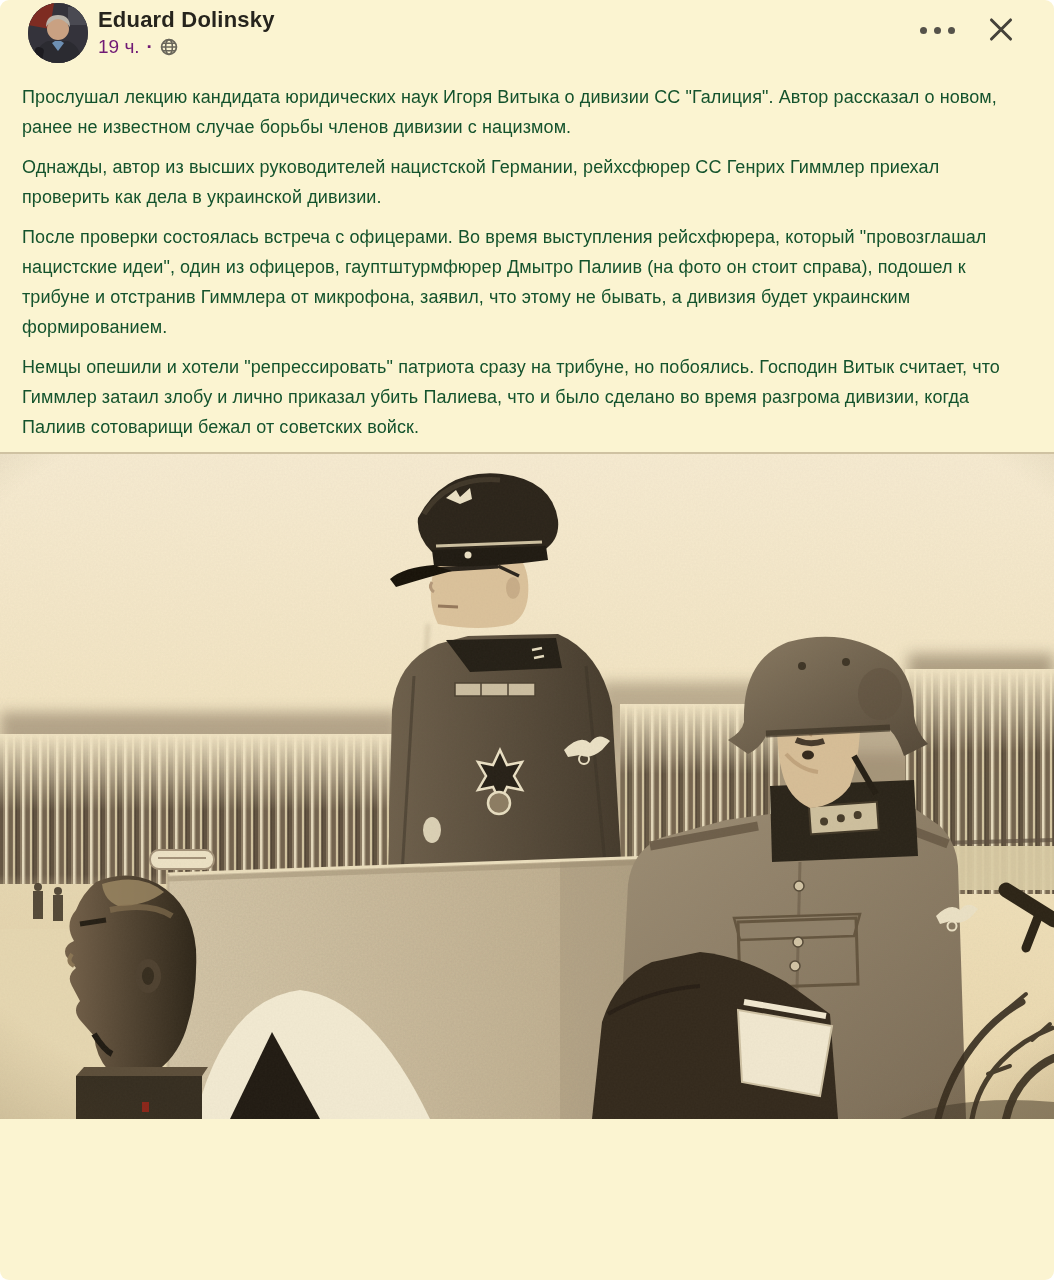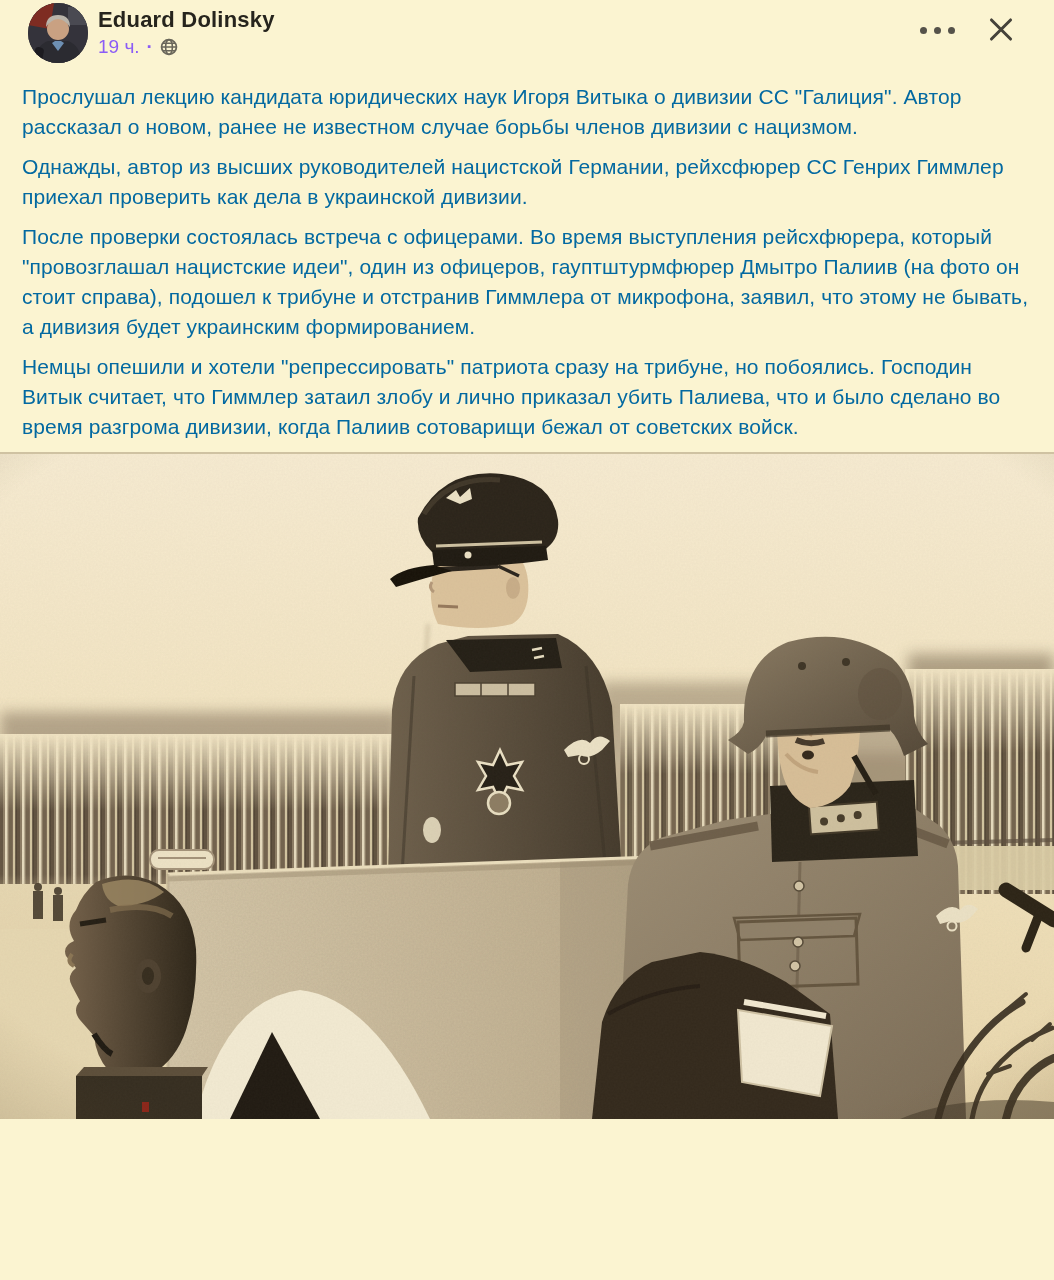--- a/index.html
+++ b/index.html
@@ -1,37 +1,37 @@
 <!DOCTYPE html>
 <html><head>
 <meta charset="utf-8">
 <style>
   html,body{margin:0;padding:0;}
   body{font-family:"Liberation Sans","DejaVu Sans",sans-serif;}
-  .page{position:relative;width:1054px;height:1280px;background:#FBF4D1;overflow:hidden;}
+  .page{position:relative;width:1054px;height:1280px;background:#FBF4D1;overflow:hidden;border-radius:9px;}
 
   
   .header{position:relative;height:64px;}
   .avatar{position:absolute;left:28px;top:3px;width:60px;height:60px;border-radius:50%;overflow:hidden;background:#35343c;cursor:pointer;}
   .avatar svg{display:block;}
   .h-name{position:absolute;left:98px;top:7px;font-size:22px;font-weight:700;color:#26241d;letter-spacing:.2px;cursor:pointer;}
-  .h-meta{position:absolute;left:98px;top:36px;font-size:19px;color:#8b5cf6;display:flex;align-items:center;gap:7px;}
+  .h-meta{position:absolute;left:98px;top:36px;font-size:19px;color:#701a75;display:flex;align-items:center;gap:7px;}
   .h-meta .sep{font-weight:700;}
   .header-actions{position:absolute;right:34px;top:12px;display:flex;align-items:center;gap:26px;}
   .icon-btn{width:38px;height:36px;display:flex;align-items:center;justify-content:center;cursor:pointer;}
   .dots{display:flex;gap:7px;}
   .dots i{width:7px;height:7px;border-radius:50%;background:#55524a;display:block;}
   .x-icon{position:relative;width:28px;height:28px;}
   .x-icon::before,.x-icon::after{content:"";position:absolute;left:-1px;top:12px;width:30px;height:3px;background:#45423a;border-radius:2px;}
   .x-icon::before{transform:rotate(45deg);}
   .x-icon::after{transform:rotate(-45deg);}
 
   
   .post-text{padding:18px 22px 0 22px;width:1010px;}
-  .post-text p{margin:0 0 10px 0;font-size:21px;line-height:30px;color:#0369a1;letter-spacing:.1px;}
+  .post-text p{margin:0 0 10px 0;font-size:18px;line-height:30px;color:#14532d;letter-spacing:.1px;}
 
   
   .photo{margin-top:2px;border-top:2px solid #cfc2a2;height:665px;width:1054px;cursor:pointer;}
   .photo svg{display:block;}
 </style>
 </head>
 <body>
 
 <div class="page">
 

